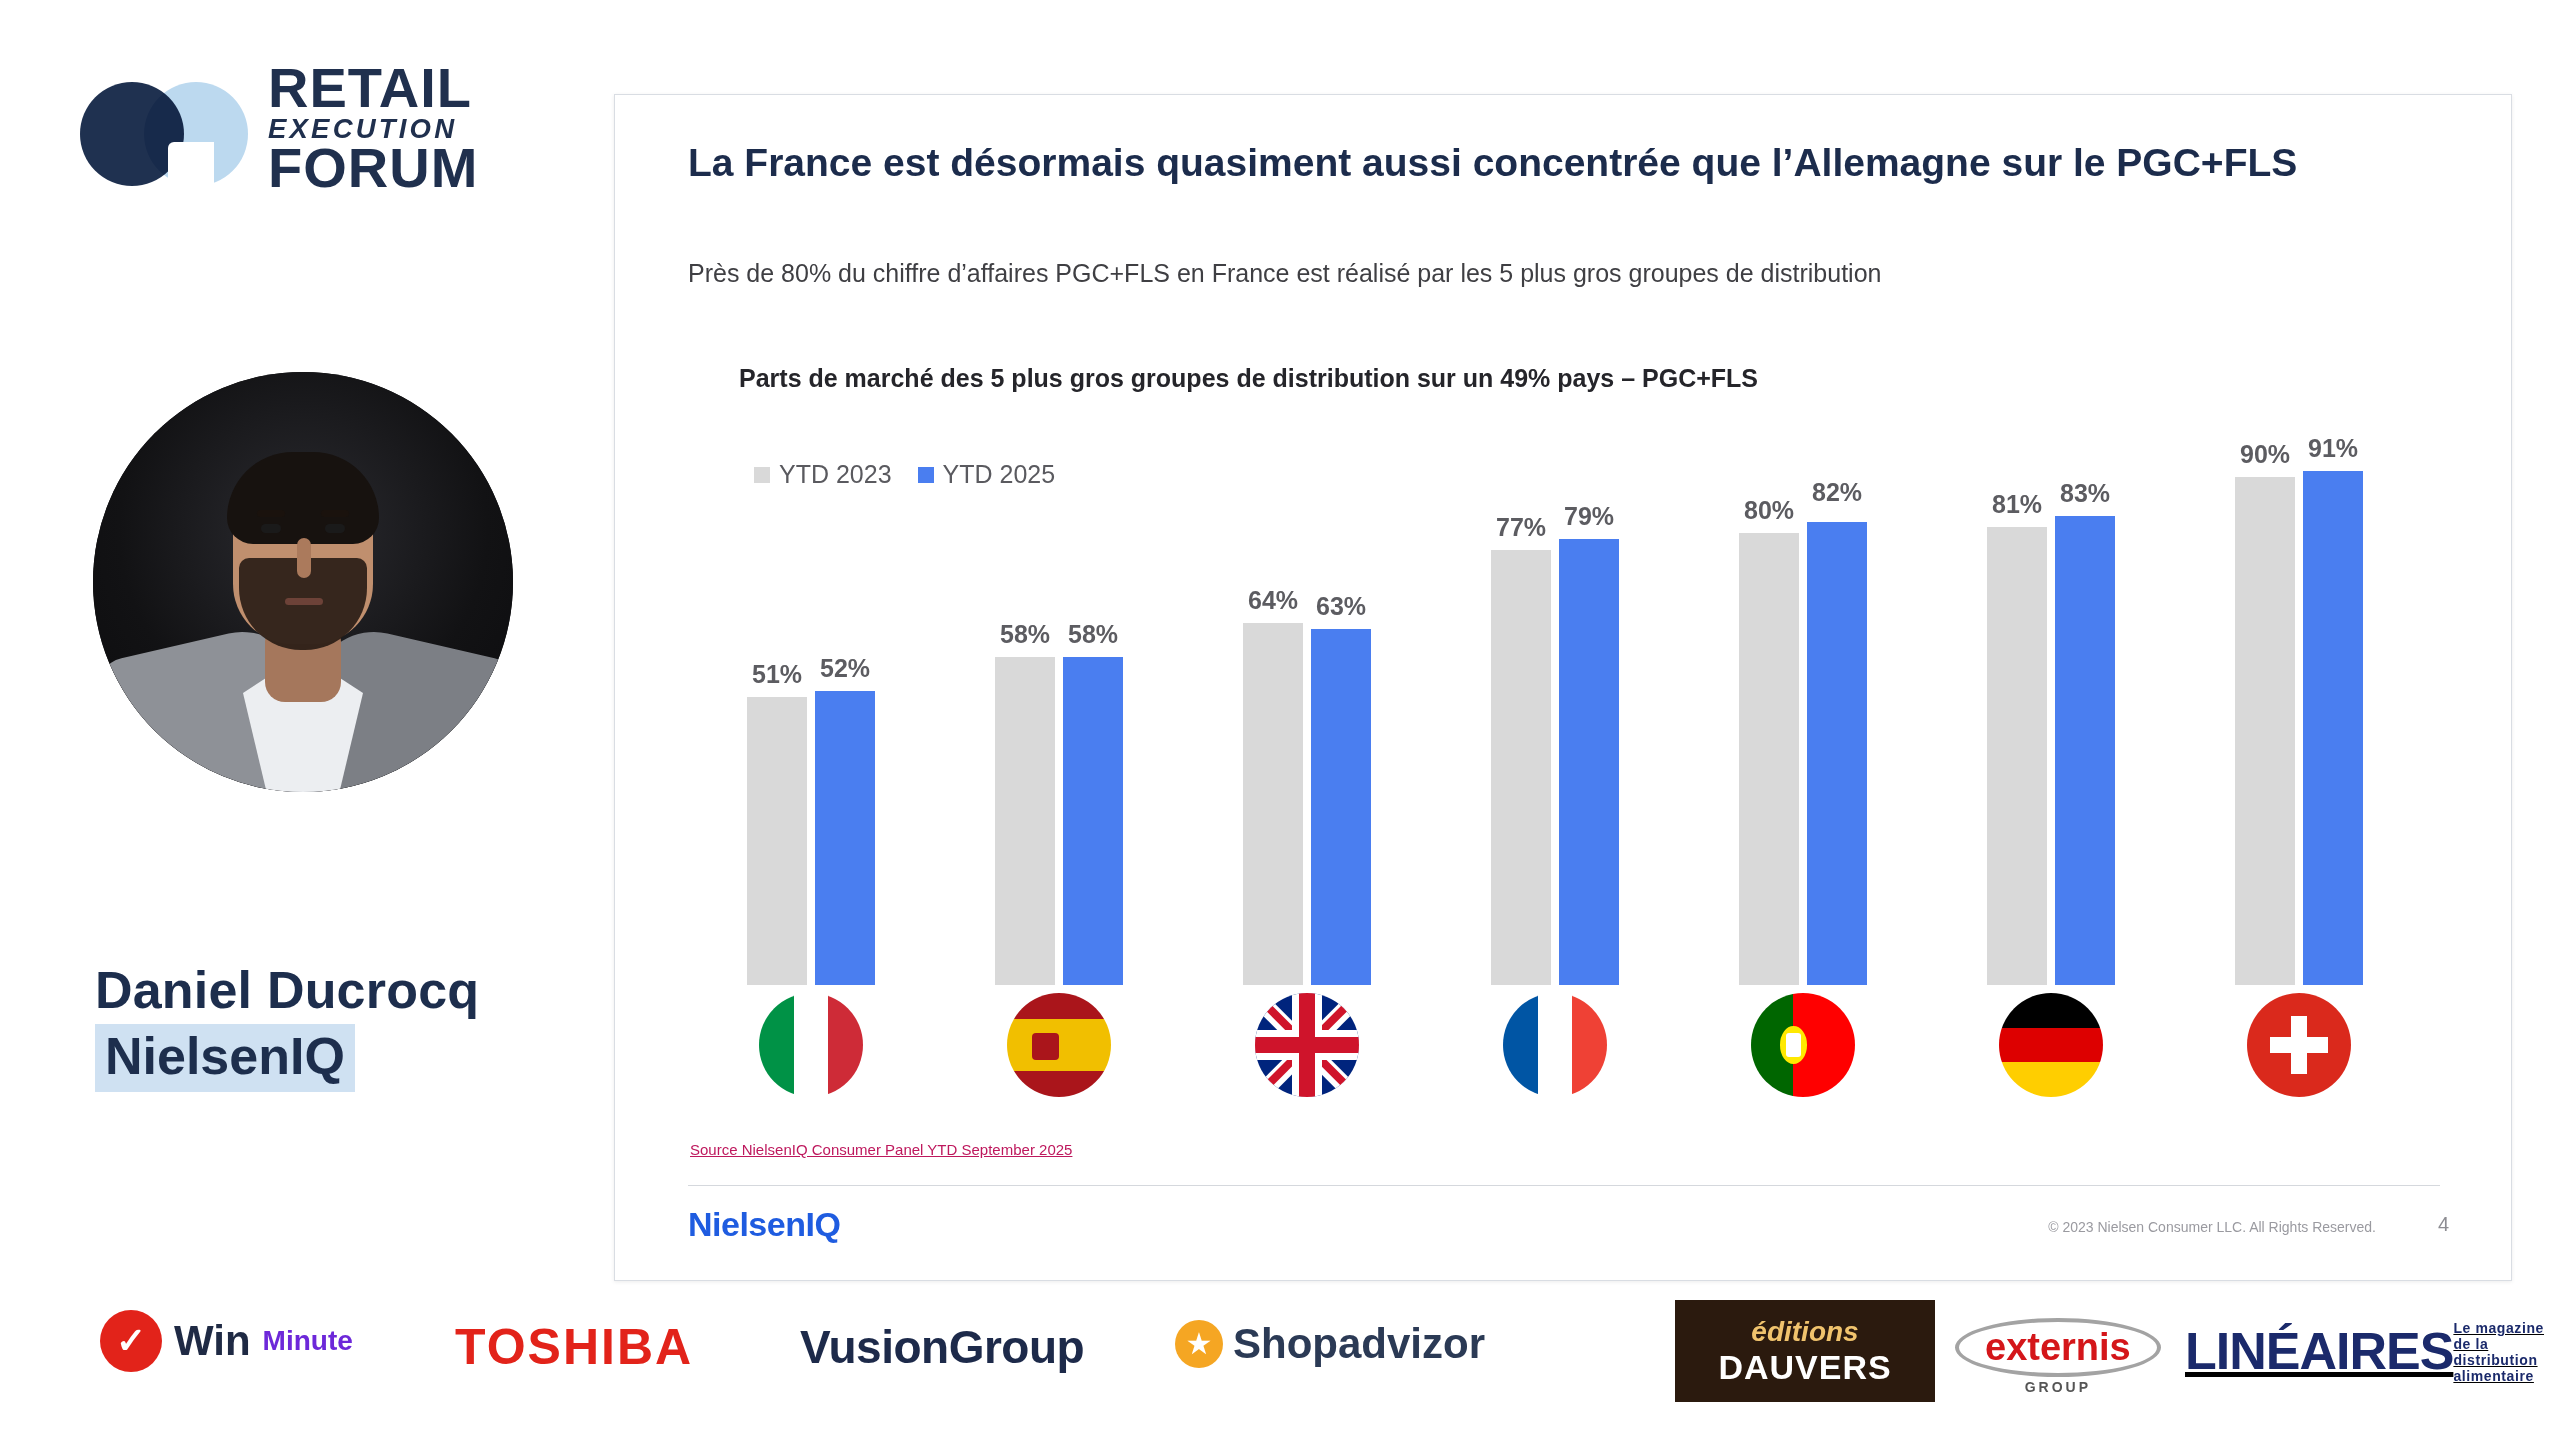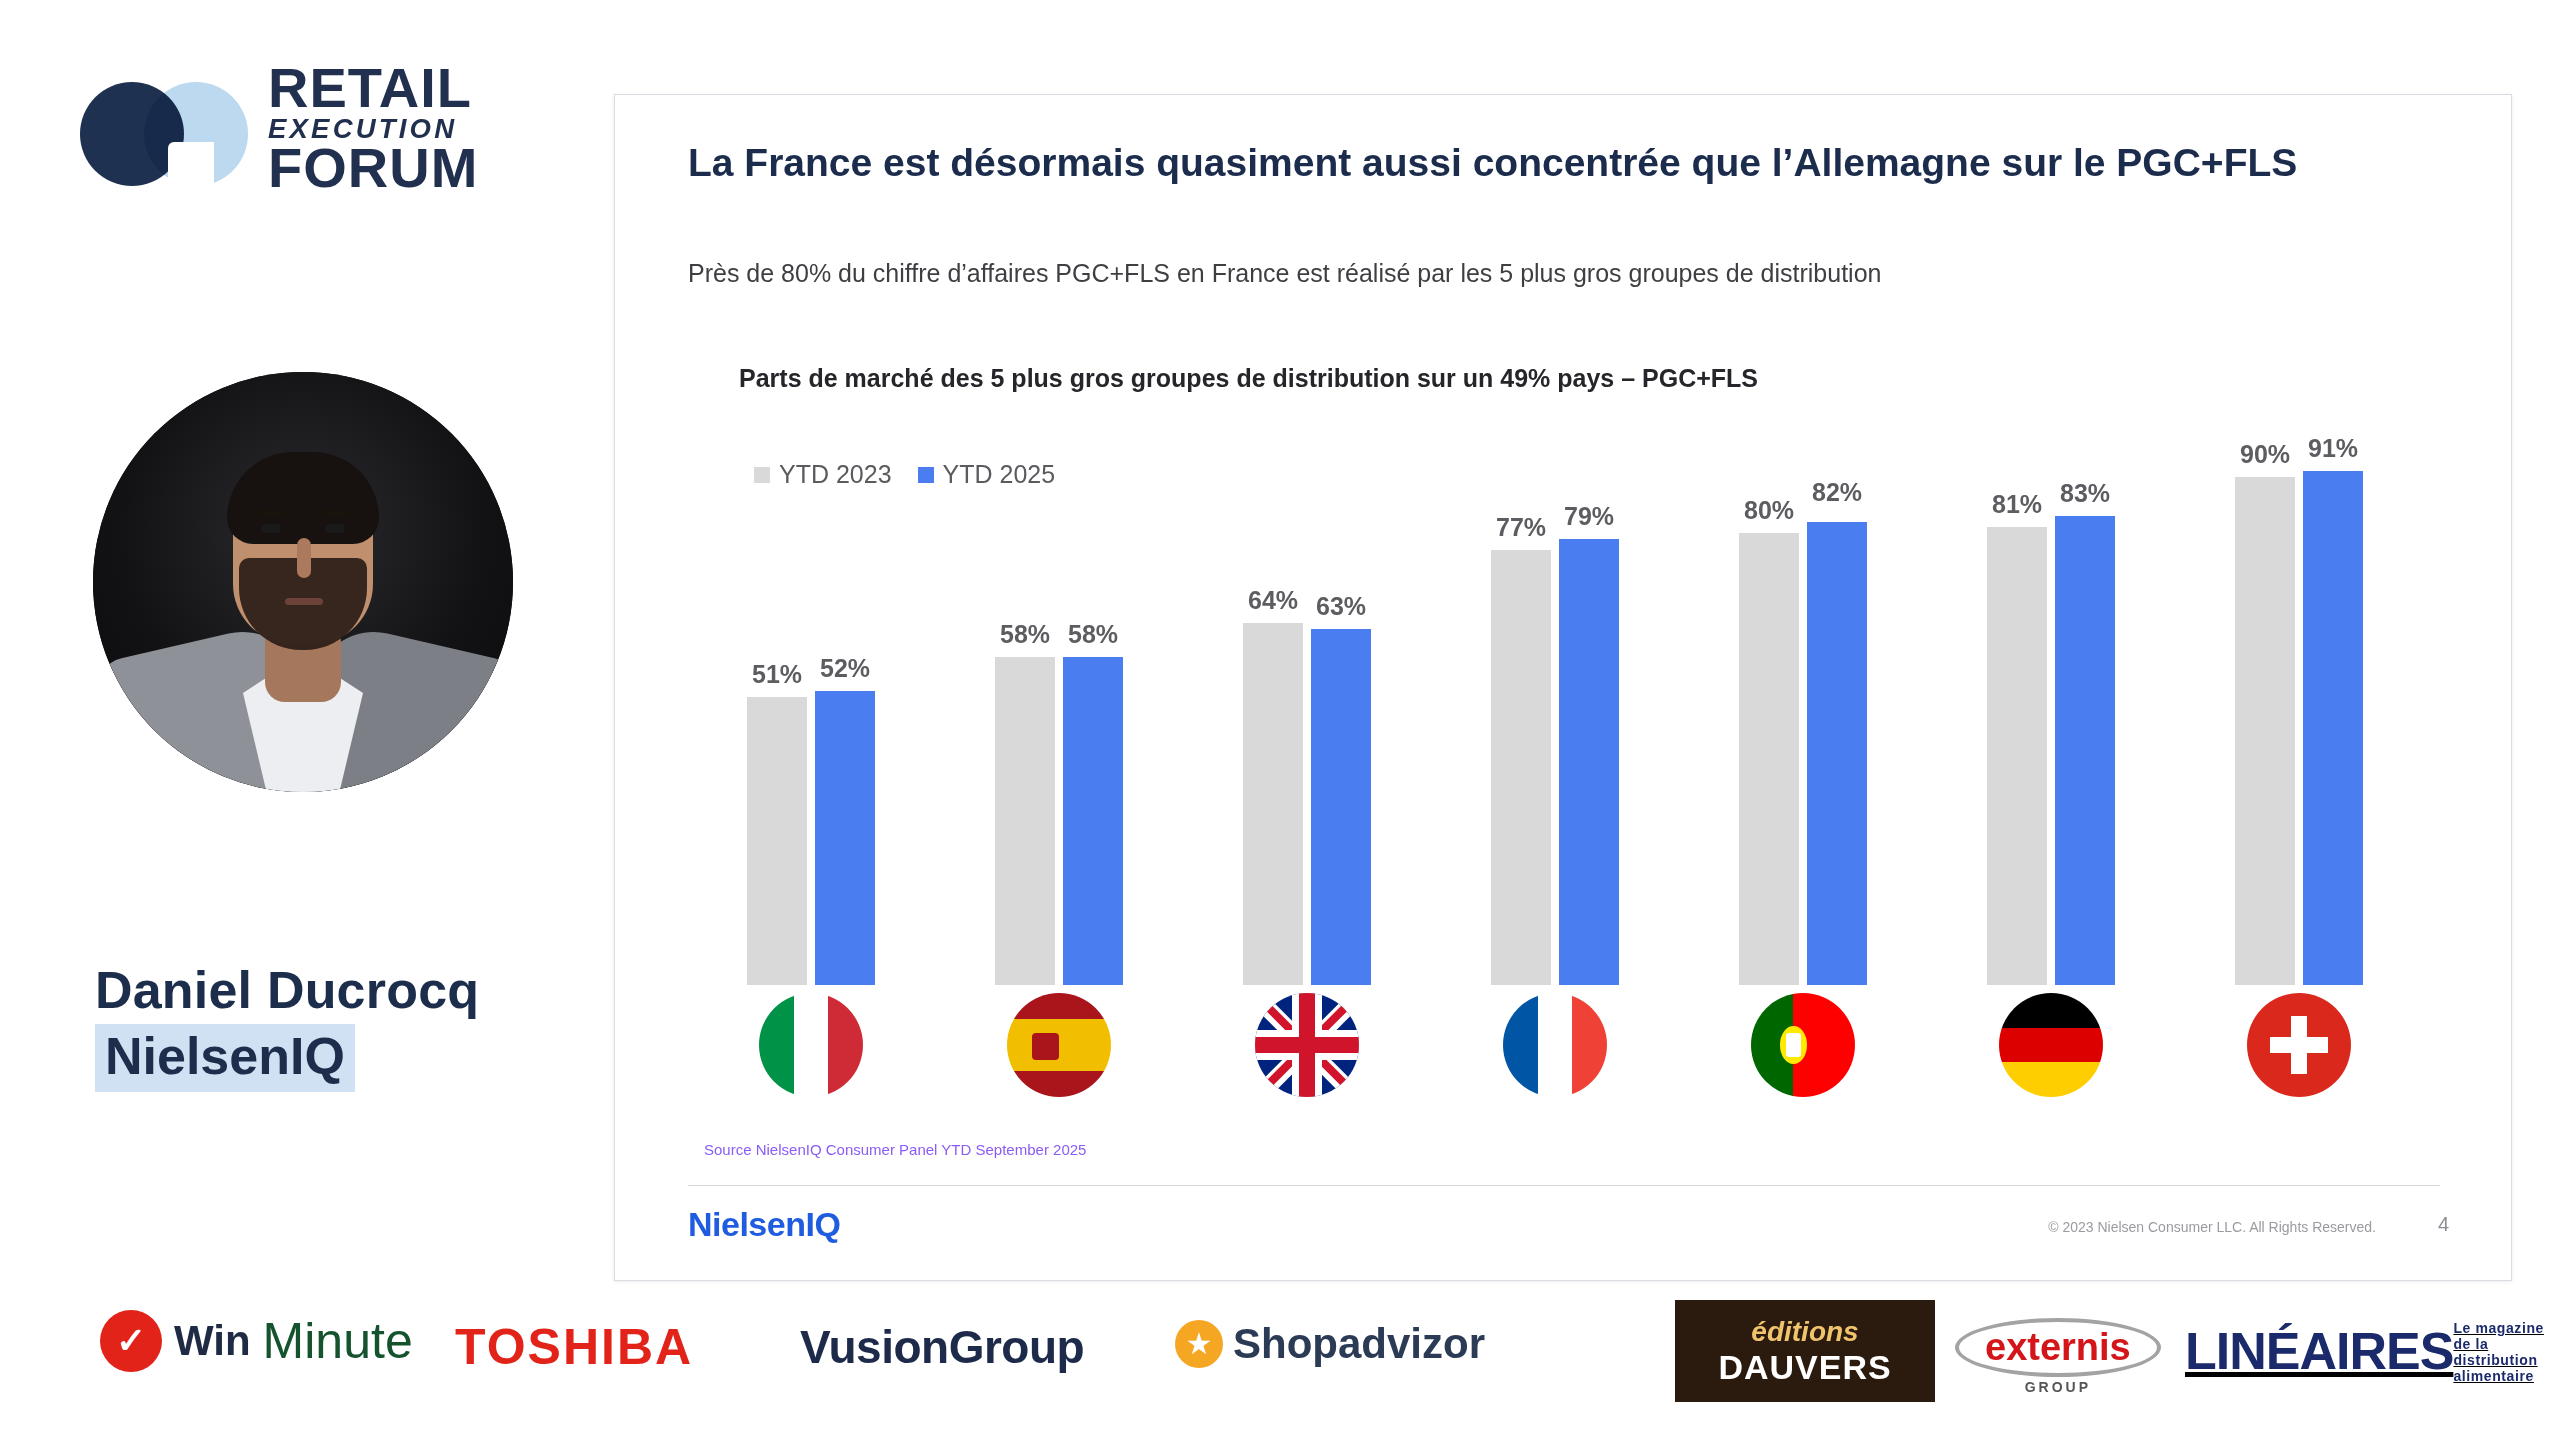--- a/index.html
+++ b/index.html
@@ -185,23 +185,24 @@
     width: 104px; height: 104px;
     border-radius: 50%;
     overflow: hidden;
     top: 0;
   }
   .fl-row { position:absolute; left:0; width:100%; }
   .fl-col { position:absolute; top:0; height:100%; }
 
   .source-note {
     position: absolute;
-    left: 89px; top: 1046px;
+    left: 75px; top: 1046px;
     font-size: 15px;
-    color: #8b5cf6;
+    color: #be185d;
+    text-decoration: underline;
   }
   .hr {
     position: absolute;
     left: 73px; top: 1090px;
     width: 1752px; height: 1px;
     background: #d5d8dd;
   }
   .niq-logo {
     position: absolute;
     left: 73px; top: 1110px;
@@ -228,21 +229,21 @@
     position: absolute;
     left: 0; top: 1290px;
     width: 2560px; height: 150px;
   }
   .sp { position: absolute; display: flex; align-items: center; }
 
   .sp-win { left: 100px; top: 20px; gap: 12px; }
   .win-badge { width: 62px; height: 62px; border-radius: 50%; background: #e2231a; display:flex; align-items:center; justify-content:center; }
   .win-check { color:#fff; font-size: 36px; font-weight: 800; line-height: 1;}
   .win-t1 { font-size: 42px; font-weight: 800; color:#1f2a44; }
-  .win-t2 { font-size: 50px; font-weight: 400; color:#14532d; }
+  .win-t2 { font-size: 28px; font-weight: 700; color:#6d28d9; }
 
   .sp-toshiba { left: 455px; top: 28px; }
   .toshiba-txt { font-size: 50px; font-weight: 800; color: #e2231a; letter-spacing: 2px; }
 
   .sp-vusion { left: 800px; top: 30px; }
   .vusion-txt { font-size: 46px; font-weight: 700; color: #1d2a4a; letter-spacing: -0.5px;}
 
   .sp-shop { left: 1175px; top: 30px; gap: 10px; }
   .shop-star { width: 48px; height: 48px; border-radius: 50%; background: #f5a623; display:flex; align-items:center; justify-content:center; color:#fff; font-size:30px; line-height:1;}
   .shop-txt { font-size: 42px; font-weight: 800; color: #2b3a55; }

